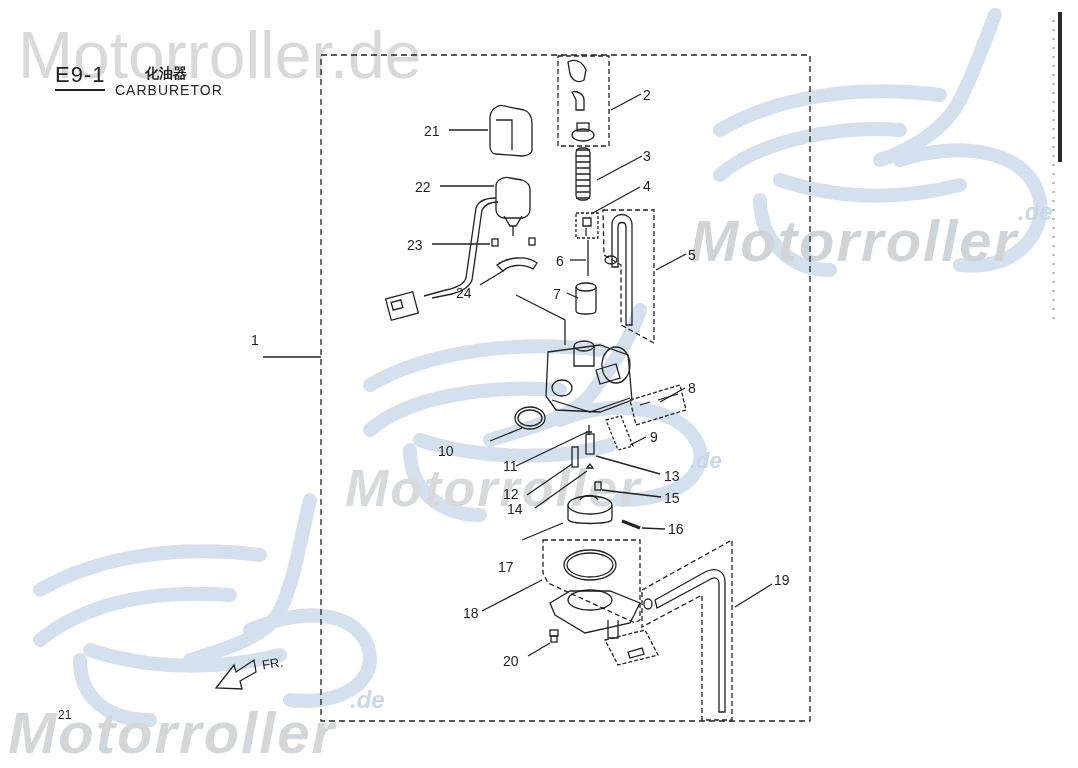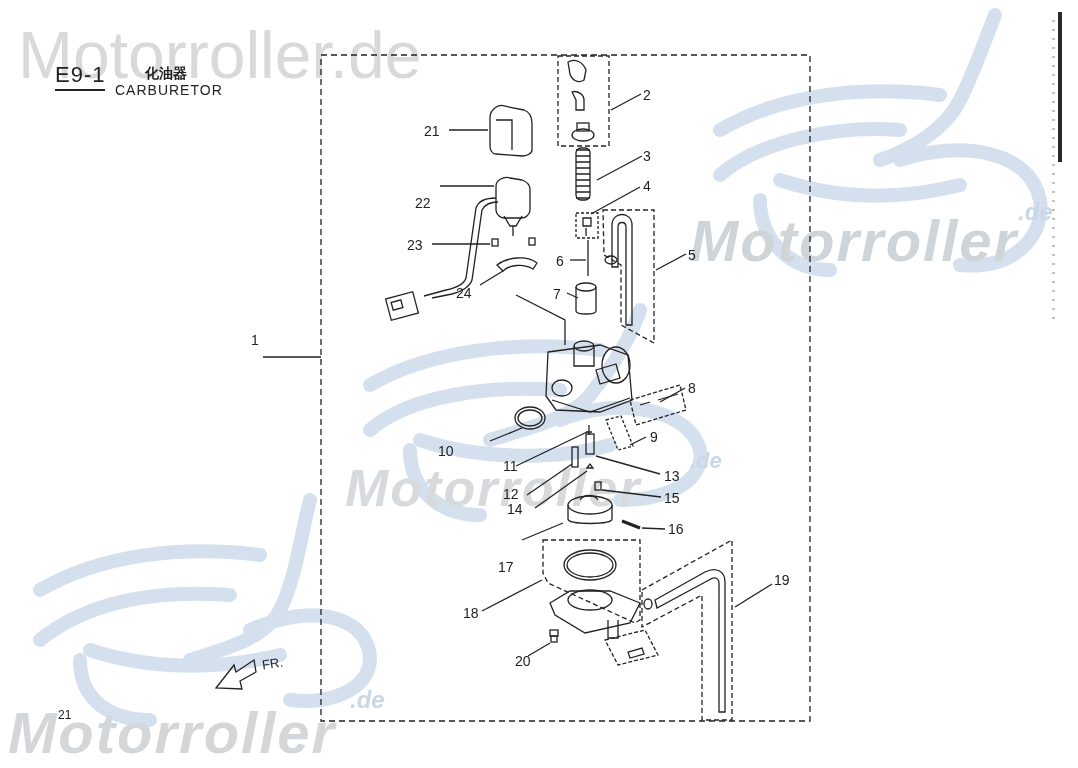--- a/index.html
+++ b/index.html
@@ -220,20 +220,20 @@
 <div class="callout" style="left:438px; top:444px;text-align:right;">10</div>
 <div class="callout" style="left:503px; top:459px;">11</div>
 <div class="callout" style="left:503px; top:487px;">12</div>
 <div class="callout" style="left:664px; top:469px;">13</div>
 <div class="callout" style="left:507px; top:502px;">14</div>
 <div class="callout" style="left:664px; top:491px;">15</div>
 <div class="callout" style="left:668px; top:522px;">16</div>
 <div class="callout" style="left:498px; top:560px;">17</div>
 <div class="callout" style="left:463px; top:606px;">18</div>
 <div class="callout" style="left:774px; top:573px;">19</div>
-<div class="callout" style="left:503px; top:654px;margin-left:12px;">20</div>
+<div class="callout" style="left:503px; top:654px;">20</div>
 <div class="callout" style="left:424px; top:124px;">21</div>
-<div class="callout" style="left:415px; top:196px;">22</div>
+<div class="callout" style="left:415px; top:180px;">22</div>
 <div class="callout" style="left:407px; top:238px;text-align:right;">23</div>
 <div class="callout" style="left:456px; top:286px;">24</div>
 
 <div class="fr-label">FR.</div>
 <div class="page-num">21</div>
 
 </body></html>

